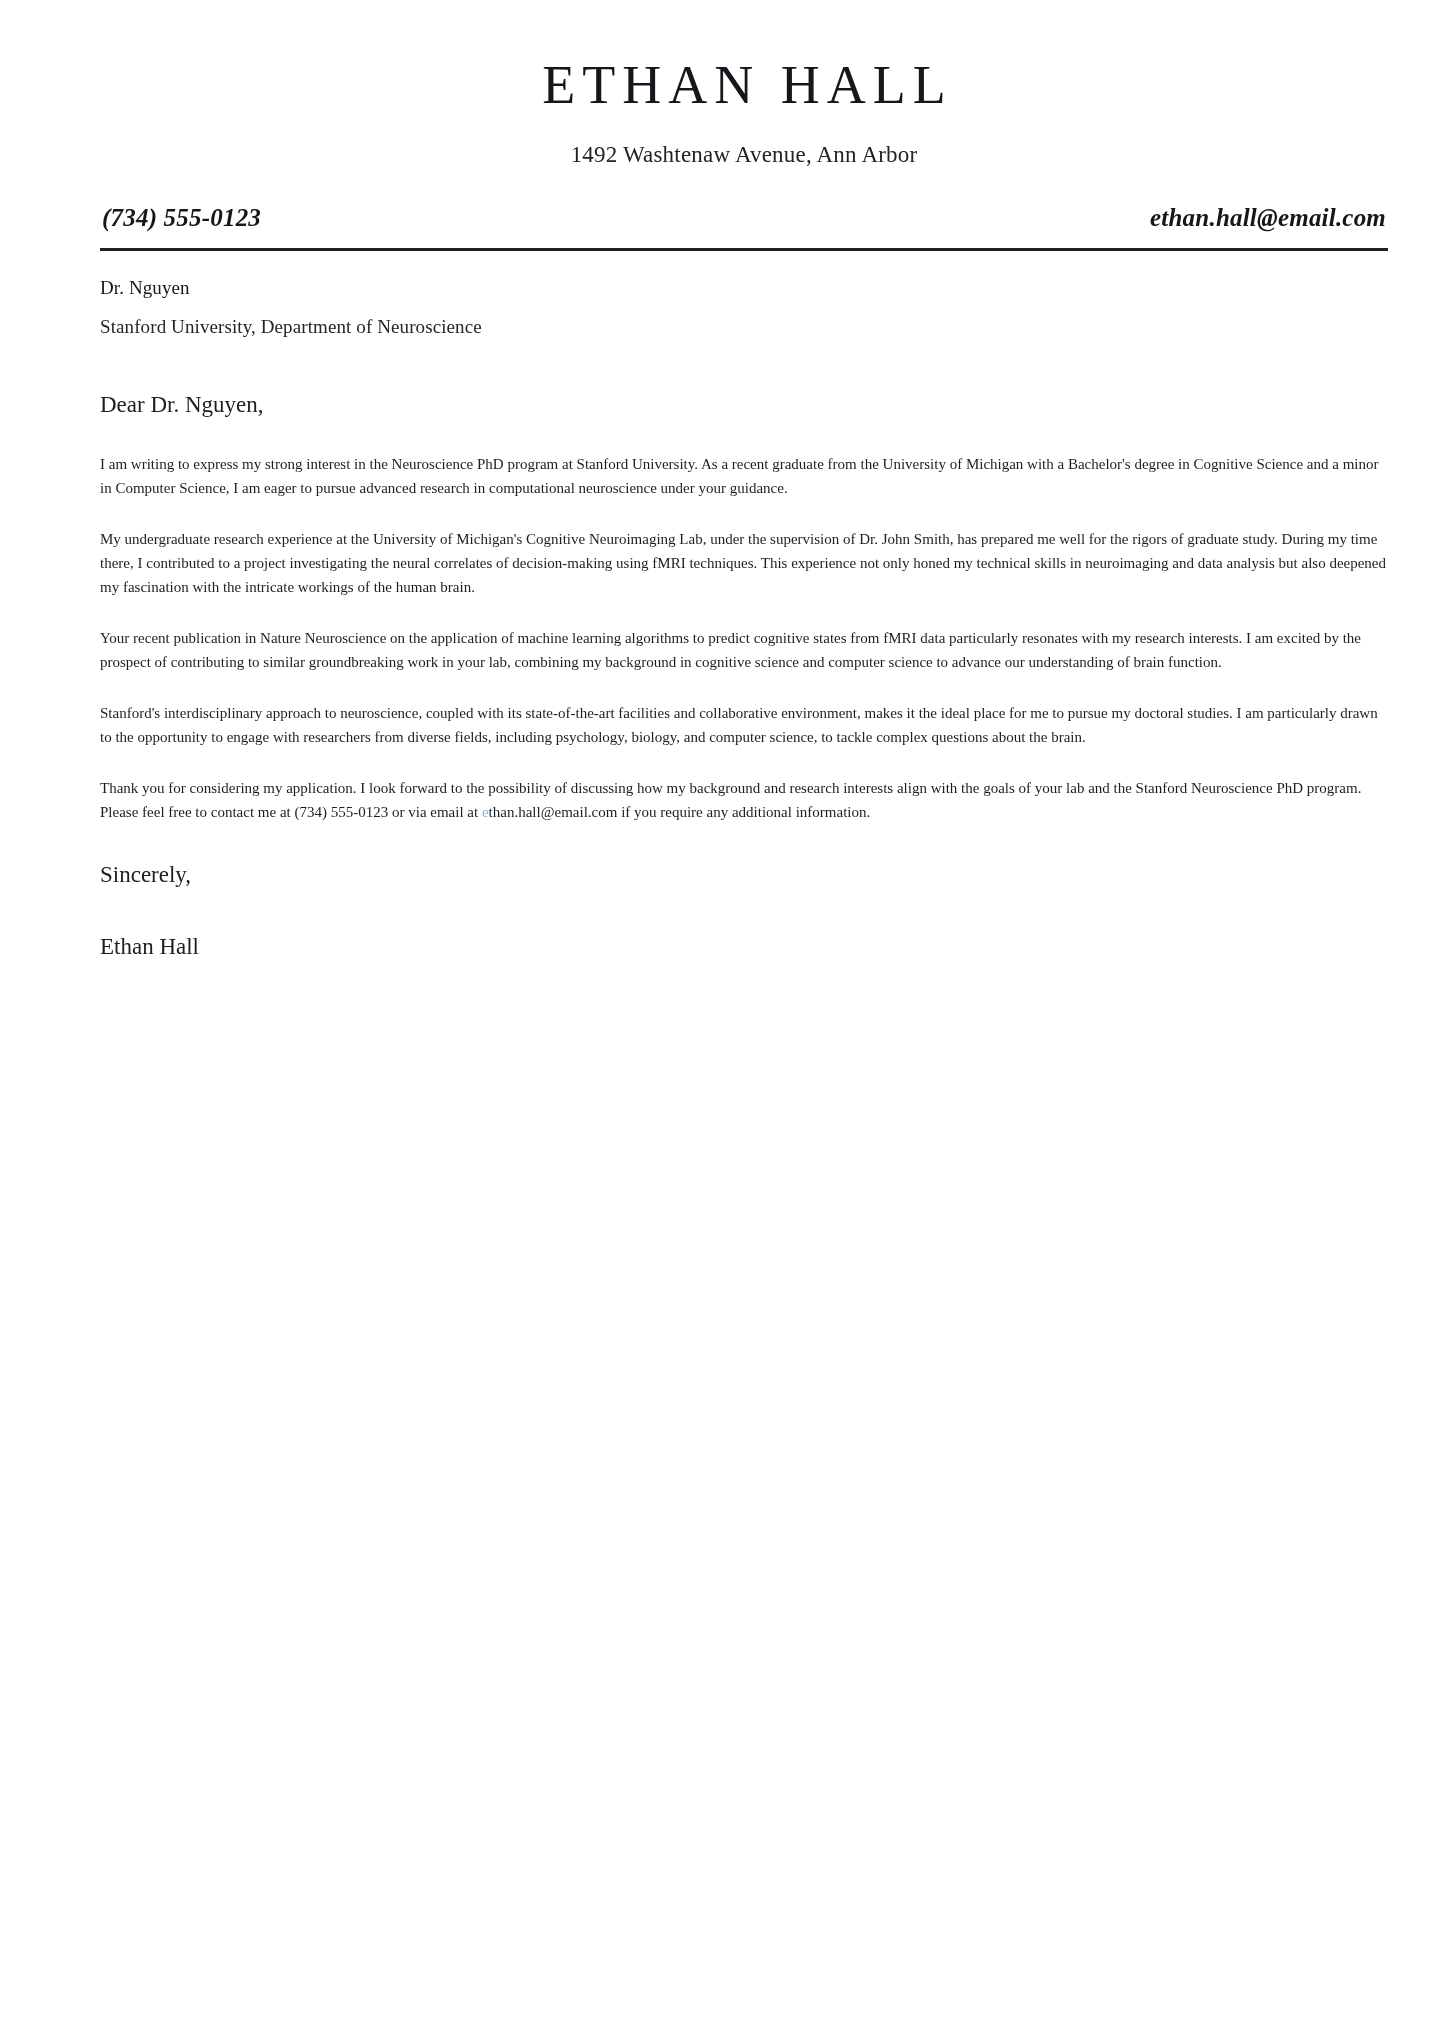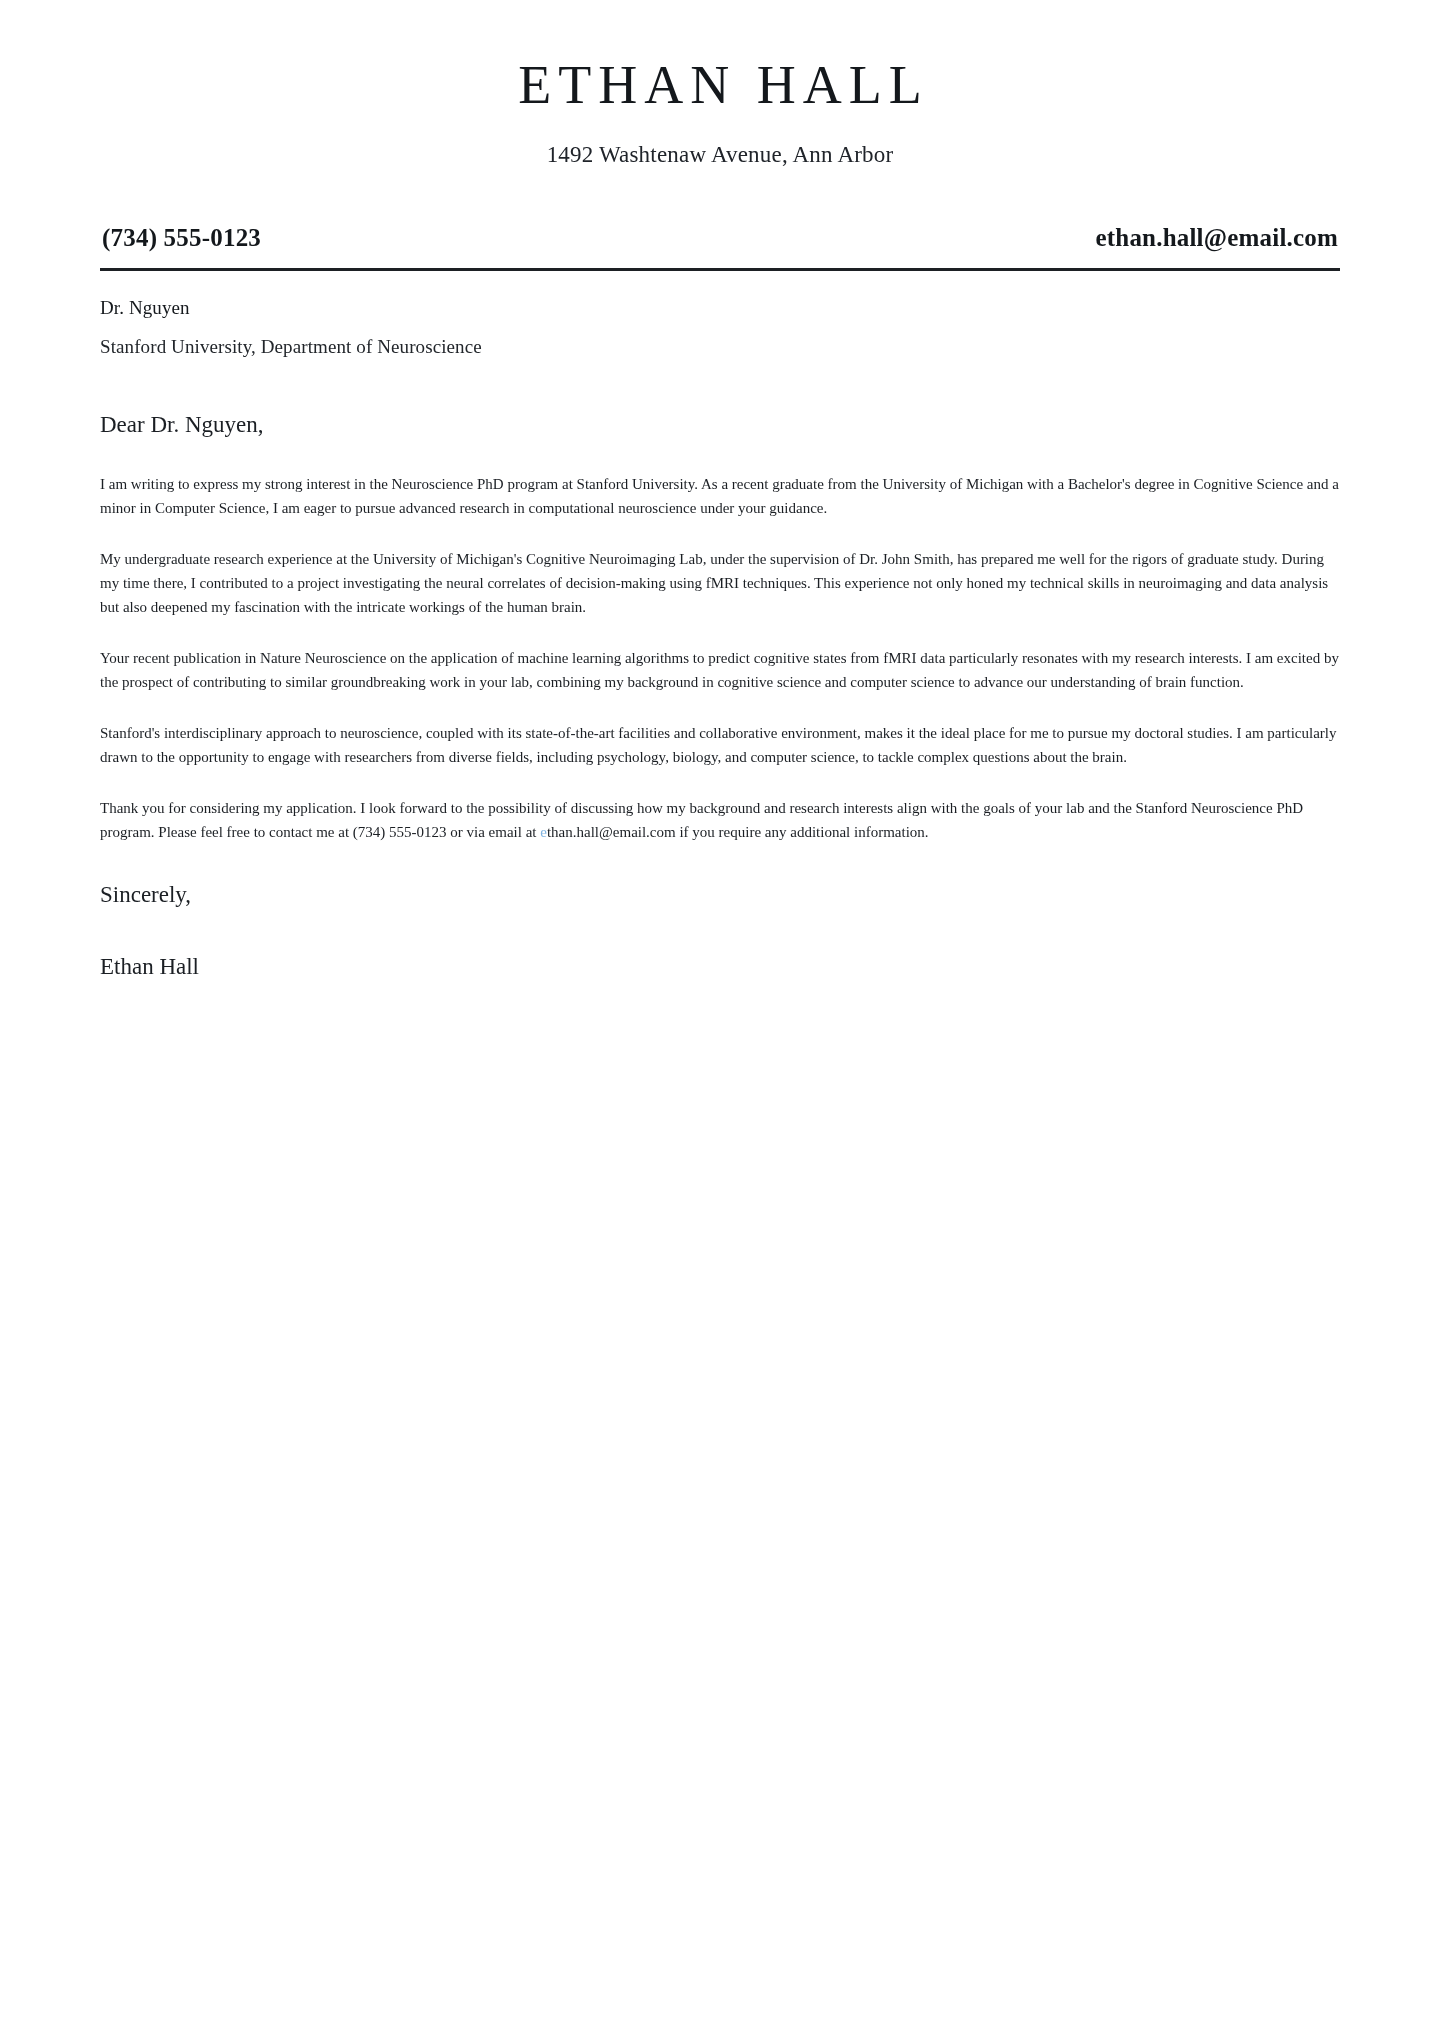--- a/index.html
+++ b/index.html
@@ -19,21 +19,21 @@
 
   .page {
     width: 1440px;
     min-height: 2036px;
     background: #ffffff;
     padding: 0;
     position: relative;
   }
 
   .sheet {
-    padding: 48px 100px 60px 100px;
+    padding: 48px 52px 60px 100px;
   }
 
   
   .letterhead {
     text-align: center;
   }
   .name {
     font-family: "Liberation Serif", "DejaVu Serif", serif;
     font-size: 54px;
     line-height: 1.08;
@@ -55,22 +55,23 @@
     font-weight: 400;
     color: #20242a;
     margin: 28px 0 12px 0;
     letter-spacing: 0.2px;
   }
 
   .contact-row {
     display: flex;
     justify-content: space-between;
     align-items: baseline;
-    margin-top: 56px;
+    margin-top: 36px;
     padding: 0 2px;
+    font-style: italic;
   }
   .contact-item {
     font-size: 25px;
     font-weight: 700;
     color: #14181c;
     letter-spacing: 0.2px;
     white-space: nowrap;
   }
 
   .divider {

